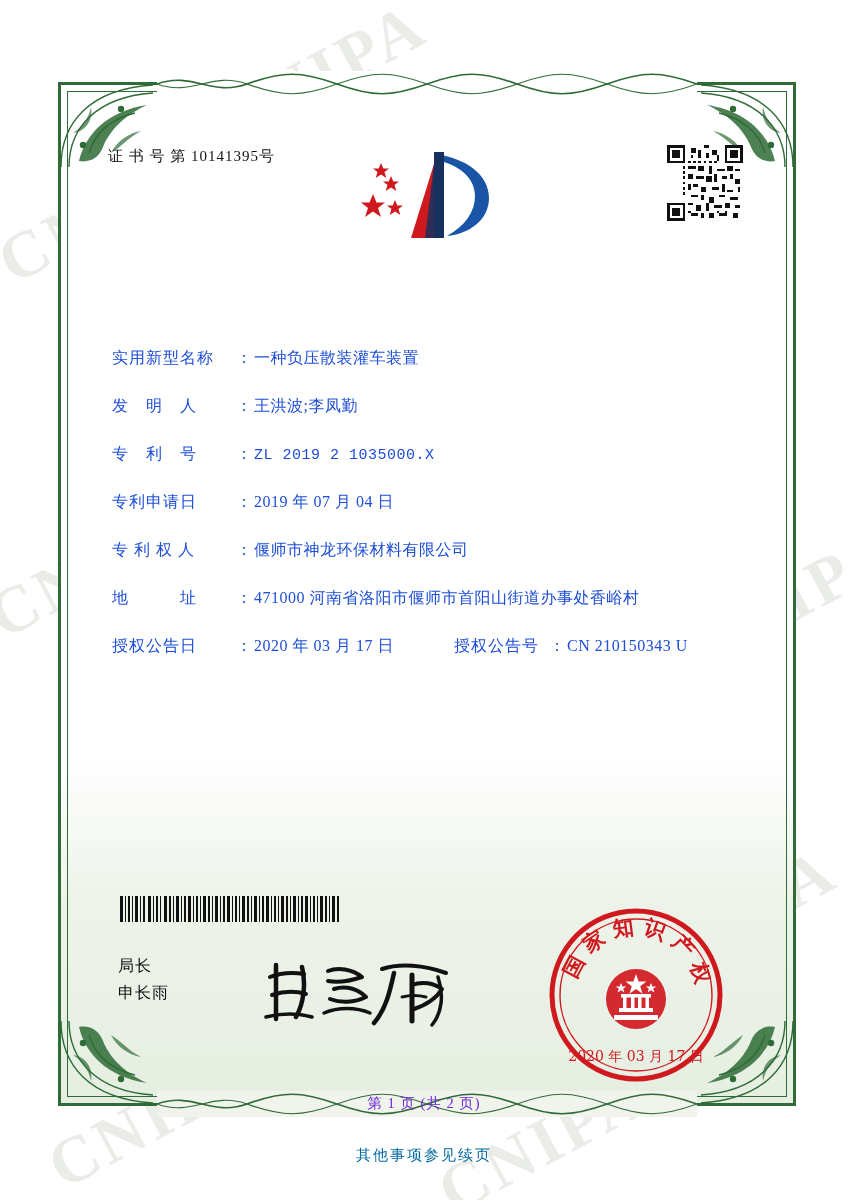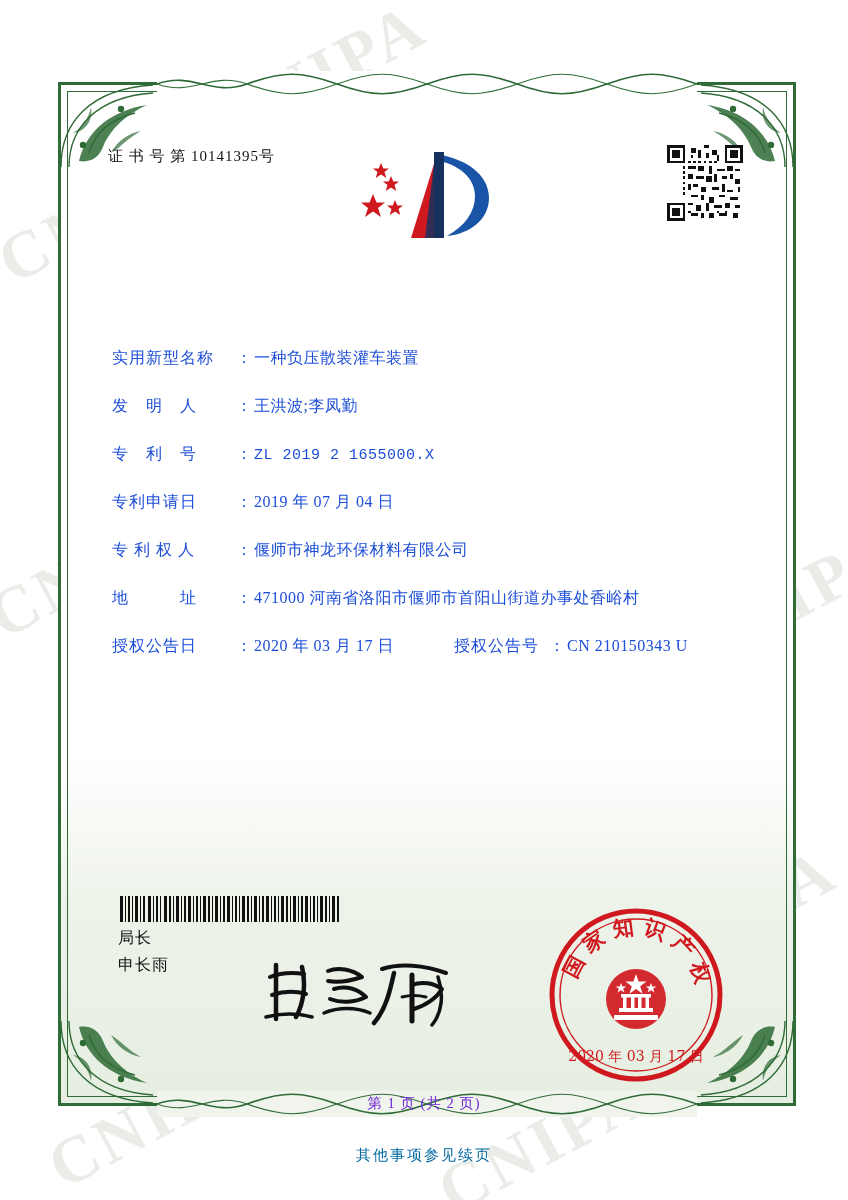--- a/index.html
+++ b/index.html
@@ -168,21 +168,21 @@
     left: 120px;
     top: 896px;
     height: 26px;
     width: 220px;
   }
   .barcode svg { display: block; }
 
   .signer {
     position: absolute;
     left: 118px;
-    top: 924px;
+    top: 952px;
     font-size: 16px;
     line-height: 27px;
     color: #111;
     letter-spacing: 1px;
   }
   .signature {
     position: absolute;
     left: 262px;
     top: 955px;
     width: 200px;
@@ -433,21 +433,21 @@
 
       <div class="field-row">
         <span class="f-label">发　明　人</span>
         <span class="f-colon">：</span>
         <span class="f-value">王洪波;李凤勤</span>
       </div>
 
       <div class="field-row">
         <span class="f-label">专　利　号</span>
         <span class="f-colon">：</span>
-        <span class="f-value mono">ZL 2019 2 1655000.X</span>
+        <span class="f-value mono">ZL 2019 2 1035000.X</span>
       </div>
 
       <div class="field-row">
         <span class="f-label">专利申请日</span>
         <span class="f-colon">：</span>
         <span class="f-value">2019 年 07 月 04 日</span>
       </div>
 
       <div class="field-row">
         <span class="f-label">专 利 权 人</span>

